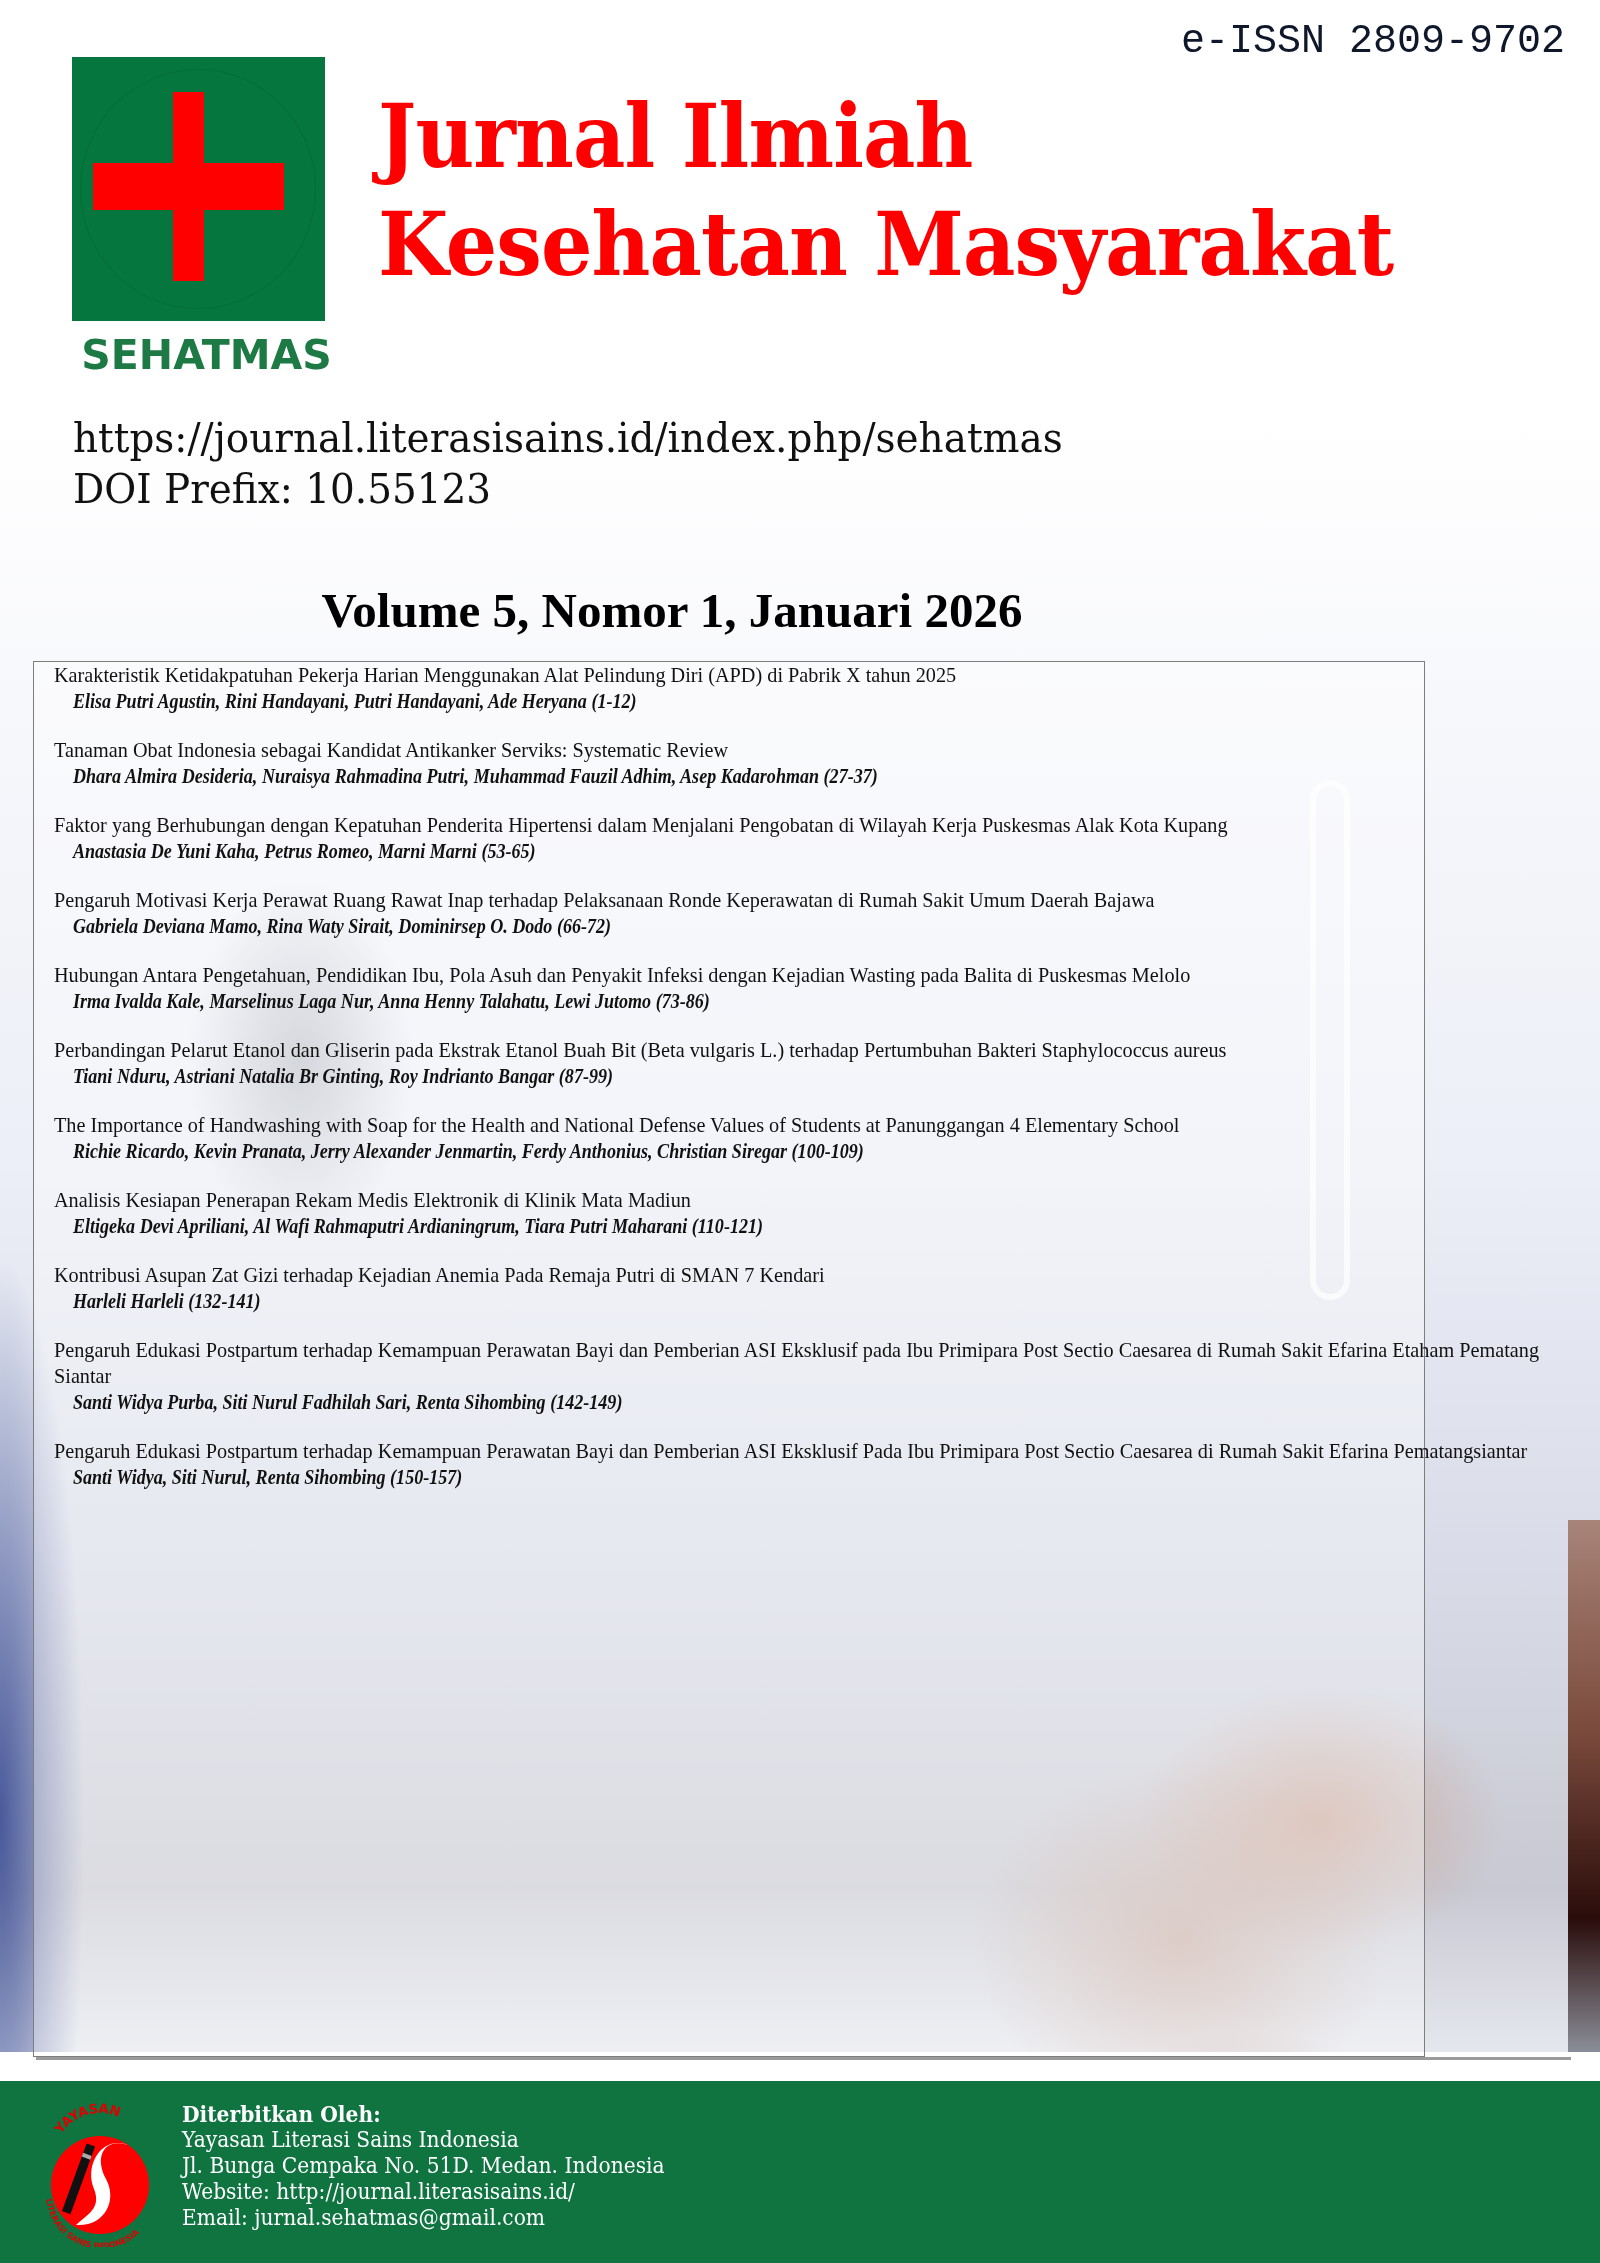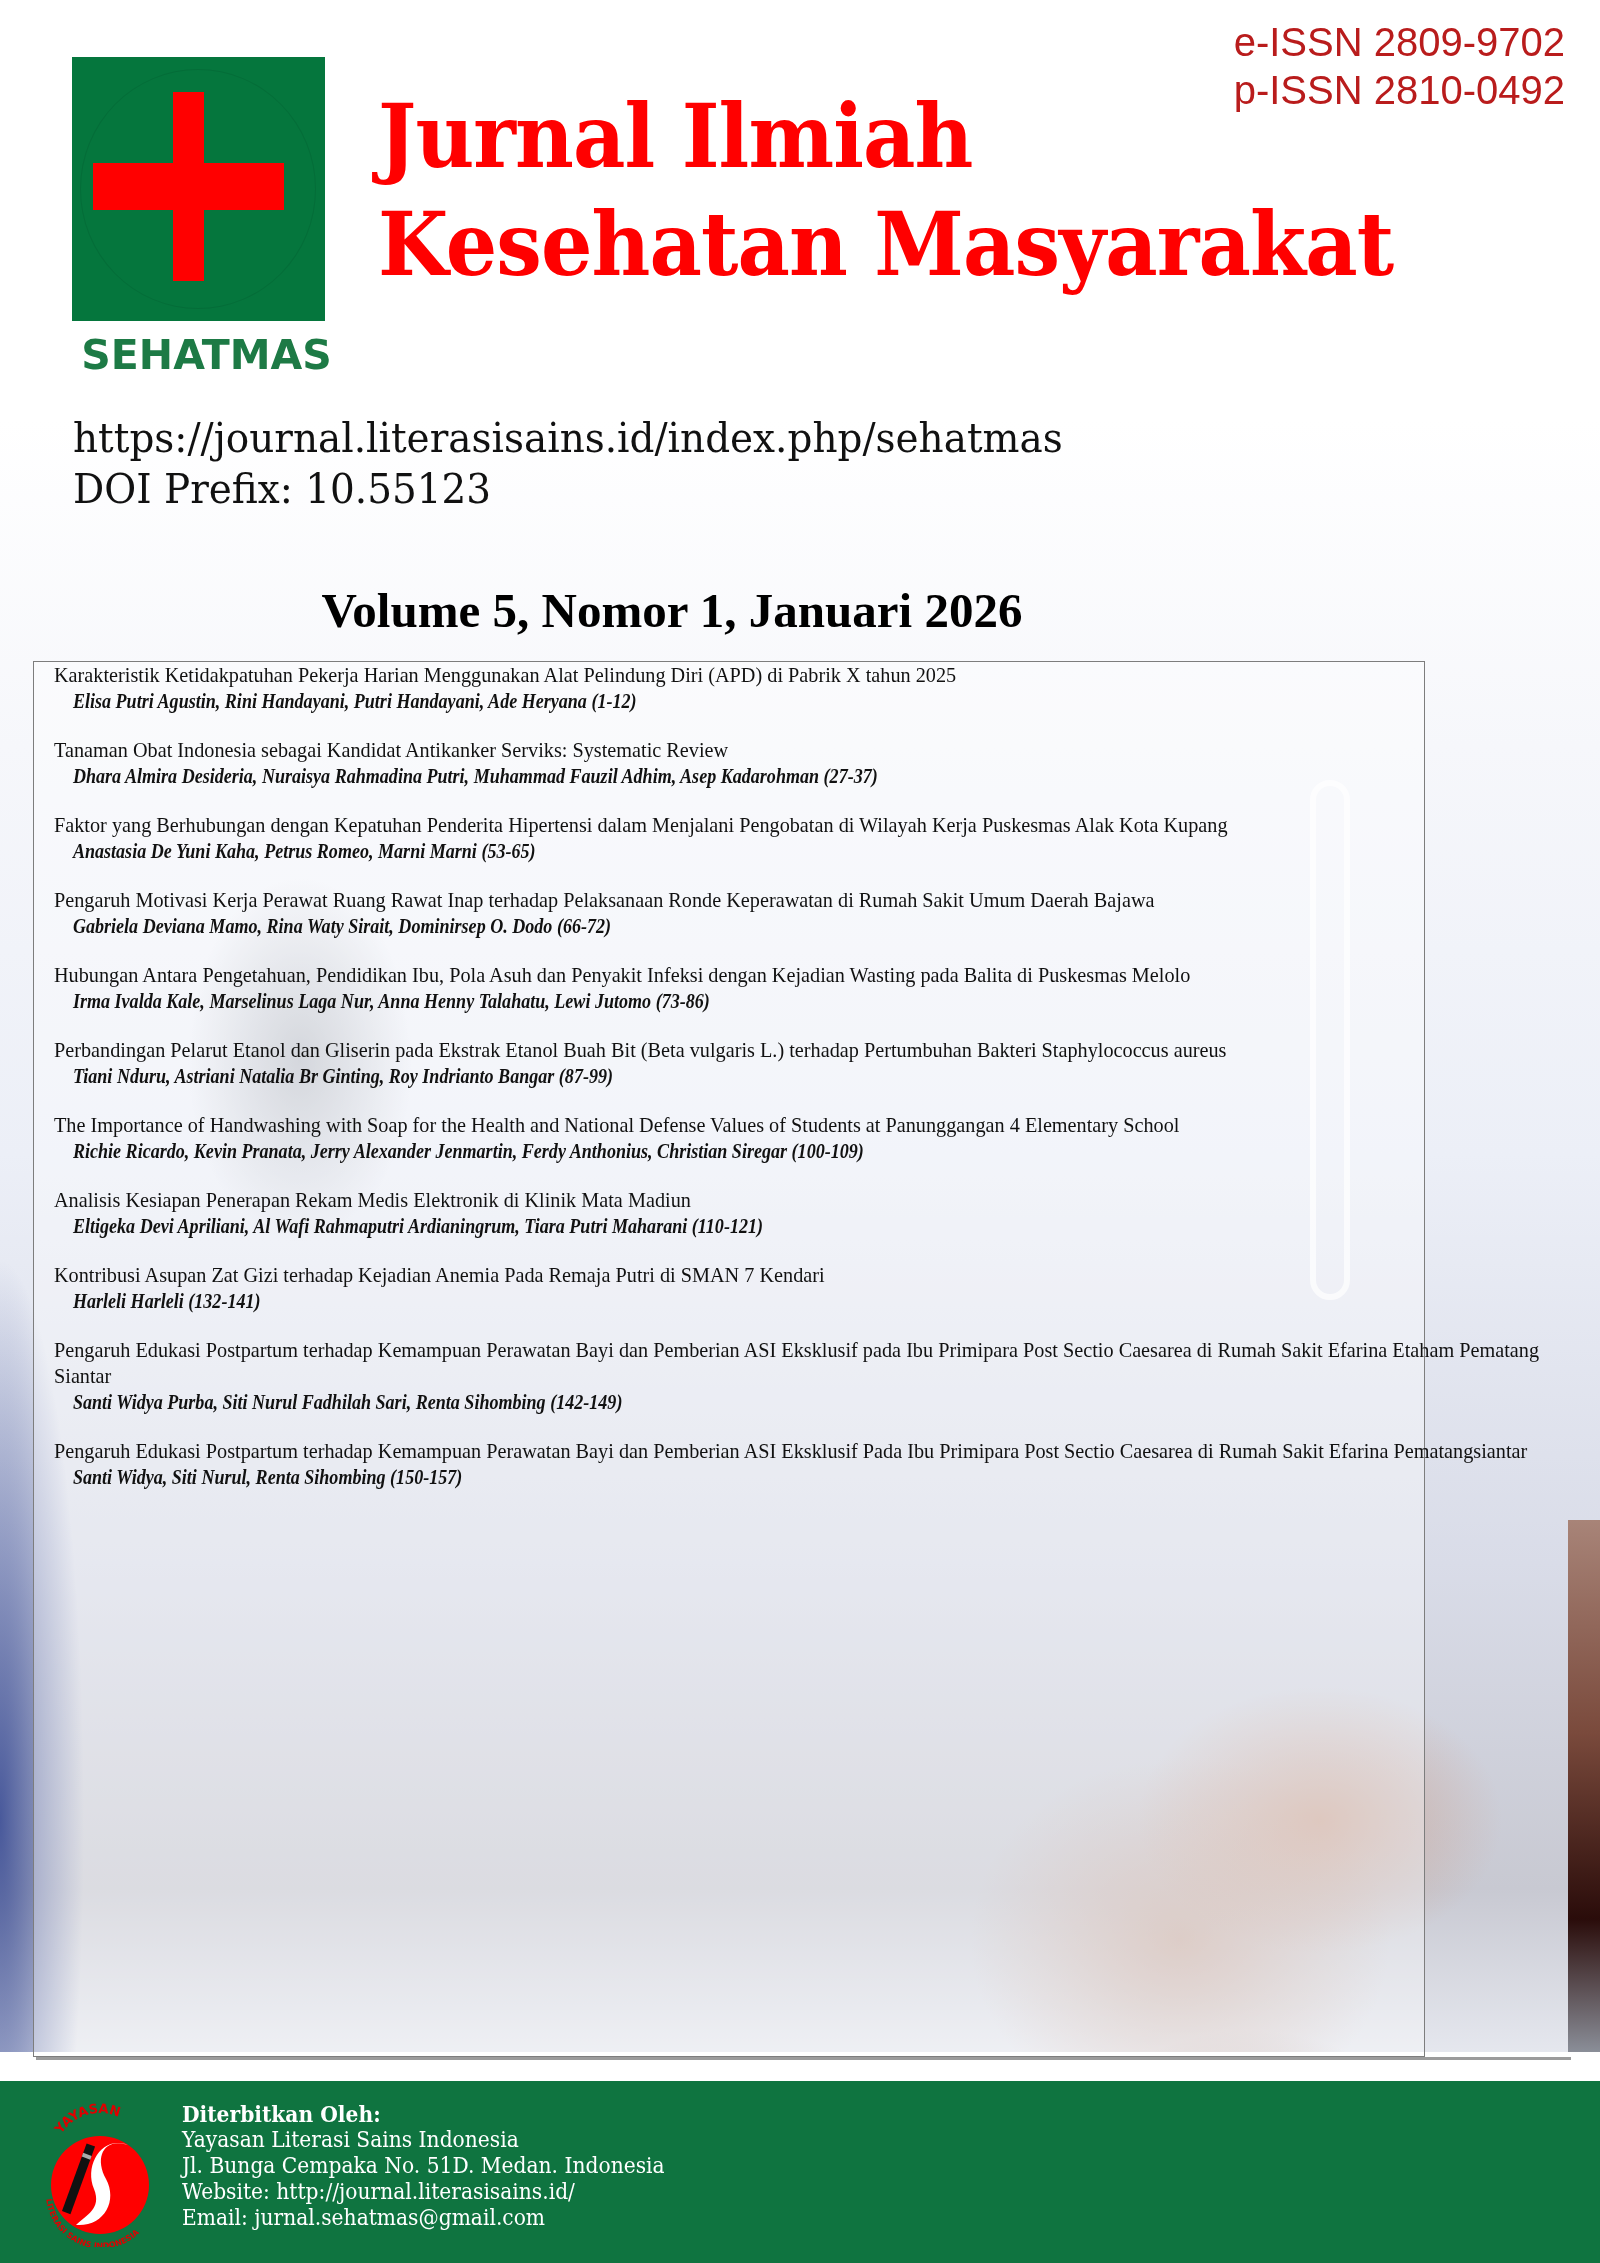--- a/index.html
+++ b/index.html
@@ -48,21 +48,21 @@
     color: #1d7a45; letter-spacing: 0px; text-align: center; line-height: 1; margin-left: 8px;
   }
   .journal-title {
     position: absolute; left: 378px; top: 82px;
     font-family: "DejaVu Serif", serif; font-weight: bold; color: #ff0000;
     font-size: 88px; line-height: 108px; letter-spacing: -1px;
     transform: scaleX(0.92); transform-origin: left top;
   }
   .issn {
     position: absolute; right: 35px; top: 18px; text-align: right;
-    font-family: Liberation Sans, sans-serif; font-size: 40px; line-height: 48px; color: #b91c1c;
+    font-family: Liberation Mono, monospace; font-size: 40px; line-height: 48px; color: #0f172a;
   }
   .urlblock {
     position: absolute; left: 73px; top: 413px;
     font-family: "DejaVu Serif", serif; font-size: 41px; line-height: 51px; color: #111;
     transform: scaleX(0.95); transform-origin: left top;
   }
   .volume-title {
     position: absolute; left: 0; width: 1344px; top: 582px; text-align: center;
     font-family: "Liberation Serif", serif; font-weight: bold; font-size: 49px; color: #000;
   }
@@ -119,21 +119,20 @@
 </div>
 <div class="logo-name">SEHATMAS</div>
 
 <div class="journal-title">
   <div>Jurnal Ilmiah</div>
   <div>Kesehatan Masyarakat</div>
 </div>
 
 <div class="issn">
   <div>e-ISSN 2809-9702</div>
-  <div>p-ISSN 2810-0492</div>
 </div>
 
 <div class="urlblock">
   <div>https://journal.literasisains.id/index.php/sehatmas</div>
   <div>DOI Prefix: 10.55123</div>
 </div>
 
 <div class="volume-title">Volume 5, Nomor 1, Januari 2026</div>
 
 <div class="toc">

